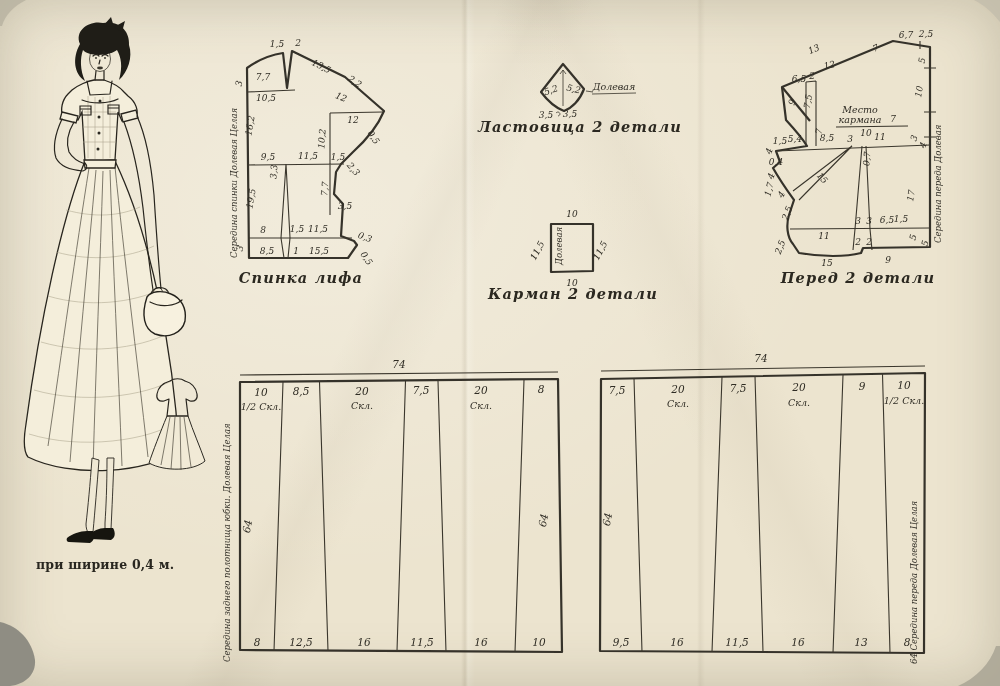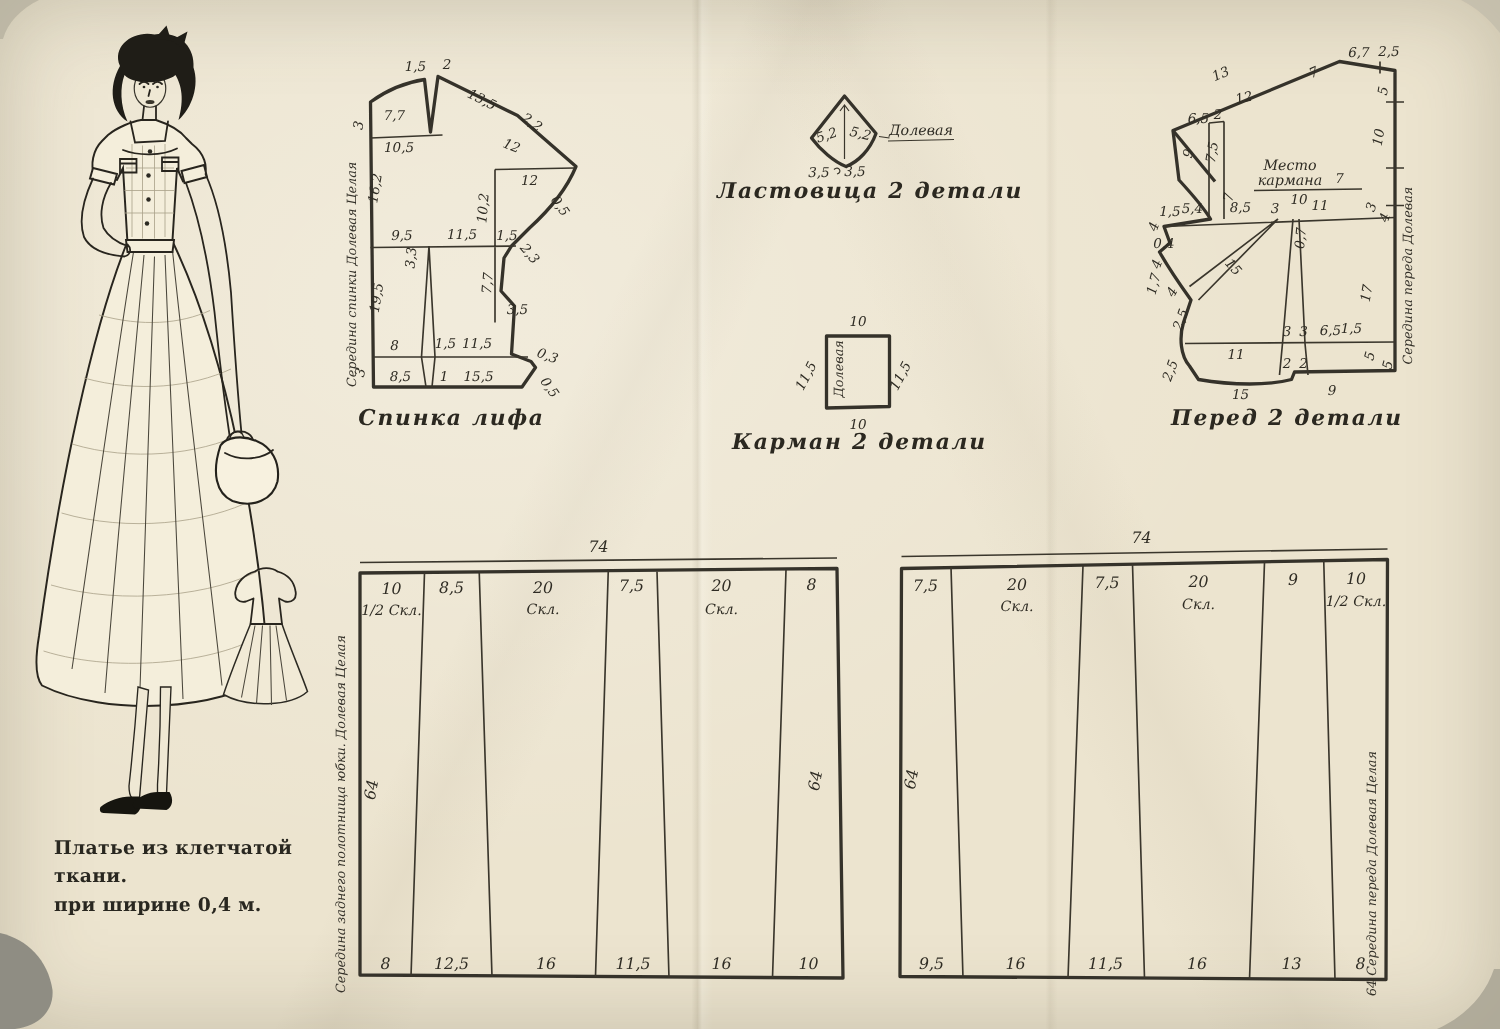--- a/index.html
+++ b/index.html
@@ -252,16 +252,15 @@
 
   <g>
     <path d="M 0,0 L 26,0 C 14,6 5,15 2,26 L 0,26 Z" fill="#b7b2a0" opacity="0.8"></path>
     <path d="M 974,0 L 1000,0 L 1000,22 C 992,12 984,5 974,0 Z" fill="#c0bba9" opacity="0.7"></path>
     <path d="M 0,622 C 18,626 32,640 35,660 C 36,674 26,684 10,686 L 0,686 Z" fill="#8f8d83"></path>
     <path d="M 1000,646 L 1000,686 L 958,686 C 976,678 990,664 996,646 Z" fill="#a9a494" opacity="0.85"></path>
   </g>
 </svg>
 
 <div class="caption-block">
-  <div>Платье из клетчатой ткани.</div>
   <div>при ширине 0,4 м.</div>
 </div>
 </div>
 
 </body></html>

